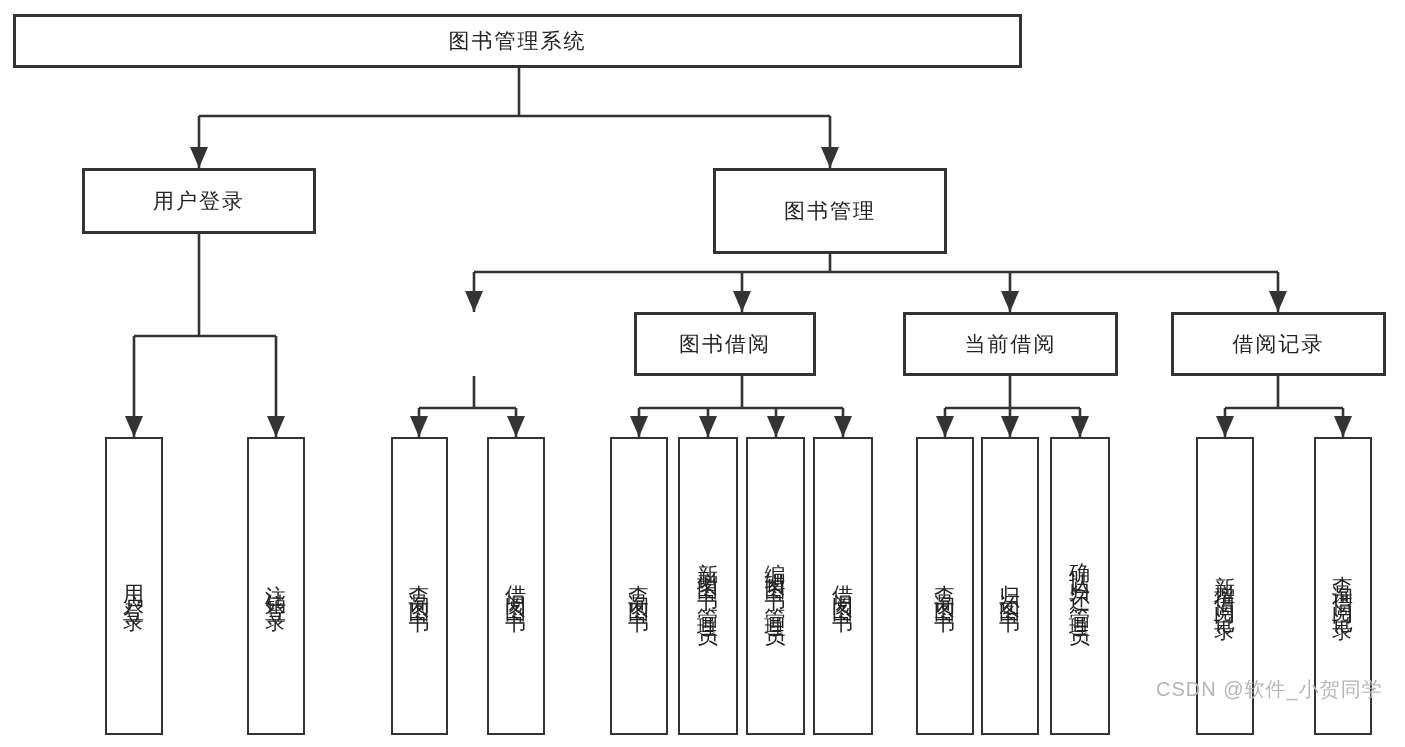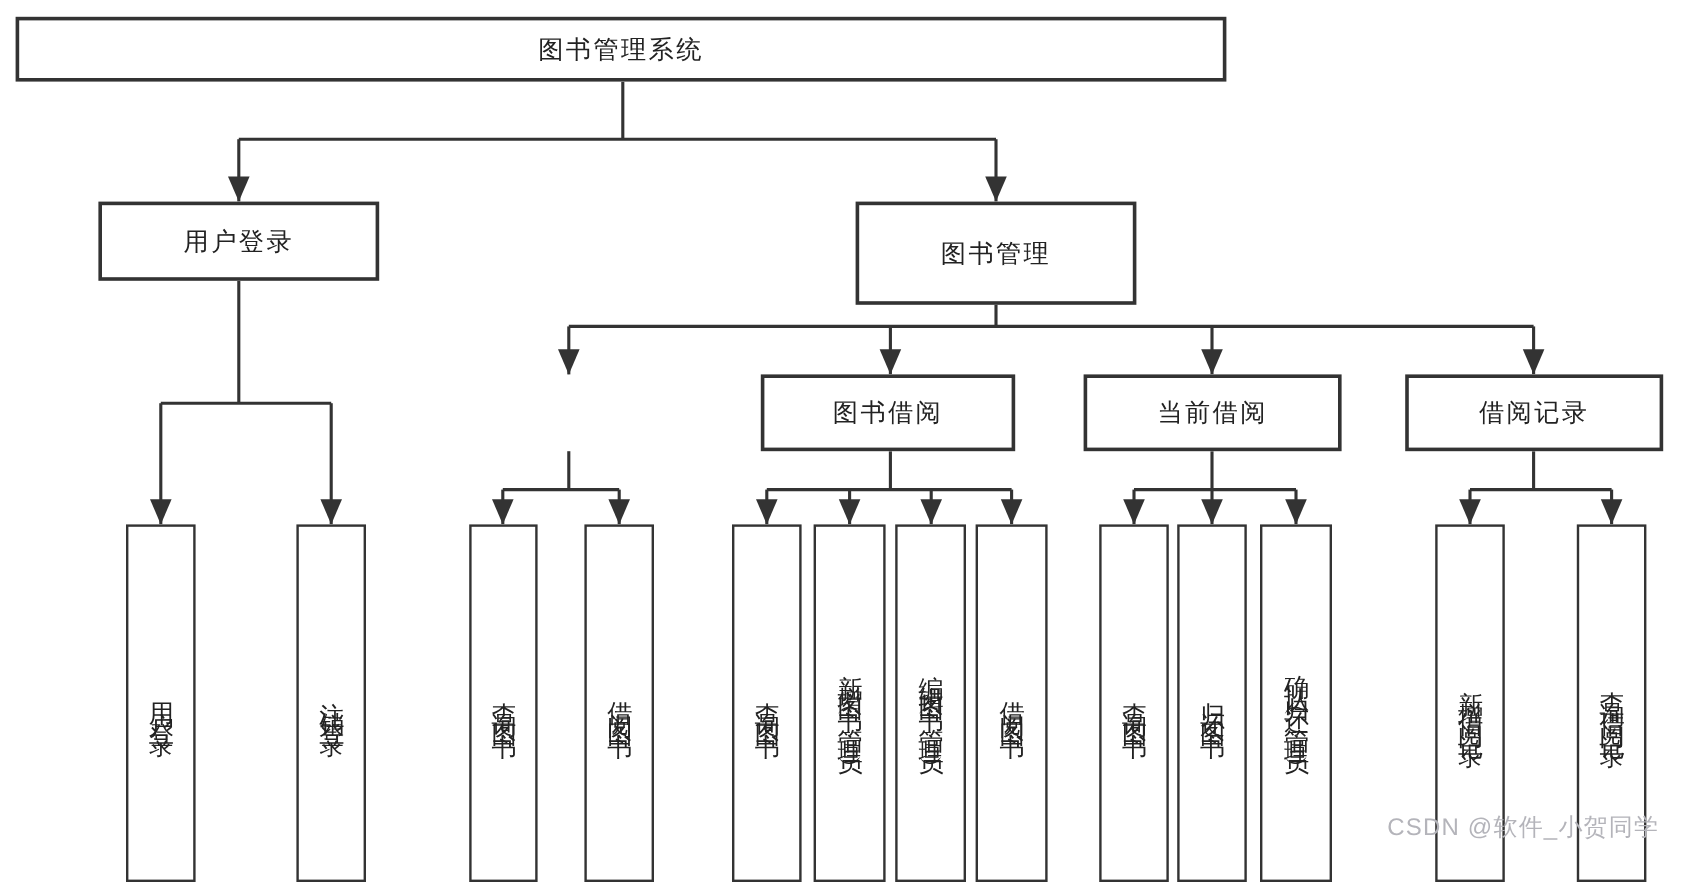--- a/index.html
+++ b/index.html
@@ -85,21 +85,21 @@
     <span class="lbl">图书管理系统</span>
   </div>
 
   <div class="box h" style="left:82px;top:168px;width:234px;height:66px">
     <span class="lbl">用户登录</span>
   </div>
   <div class="box h" style="left:713px;top:168px;width:234px;height:86px">
     <span class="lbl">图书管理</span>
   </div>
 
-  <div class="box h" style="left:634px;top:312px;width:212px;height:64px">
+  <div class="box h" style="left:634px;top:312px;width:182px;height:64px">
     <span class="lbl">图书借阅</span>
   </div>
   <div class="box h" style="left:903px;top:312px;width:215px;height:64px">
     <span class="lbl">当前借阅</span>
   </div>
   <div class="box h" style="left:1171px;top:312px;width:215px;height:64px">
     <span class="lbl">借阅记录</span>
   </div>
 
   <div class="box v" style="left:105px;top:437px;width:58px;height:298px">

